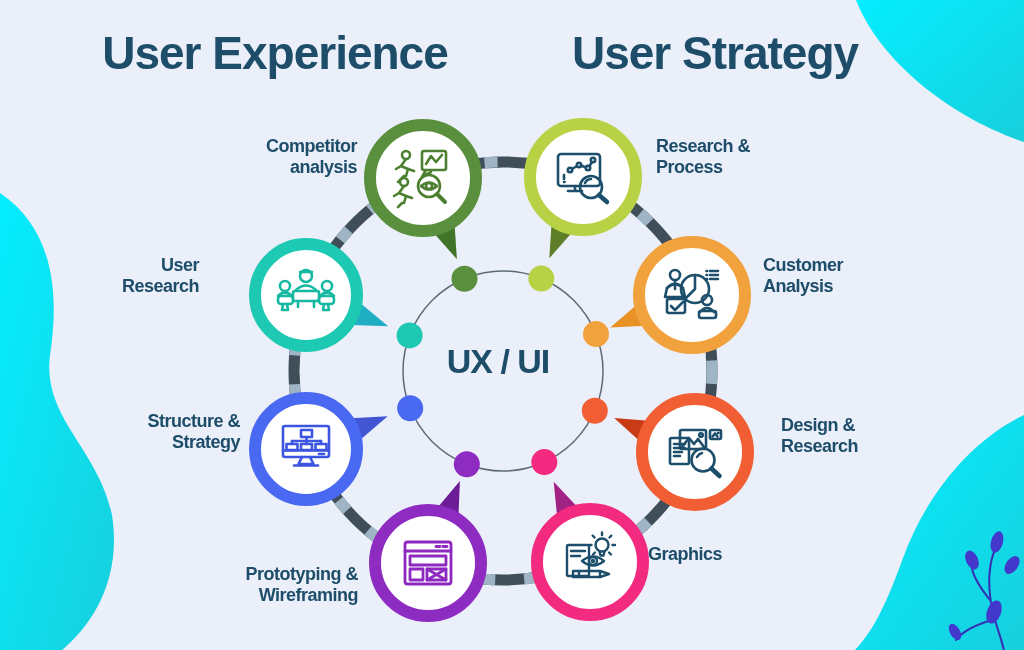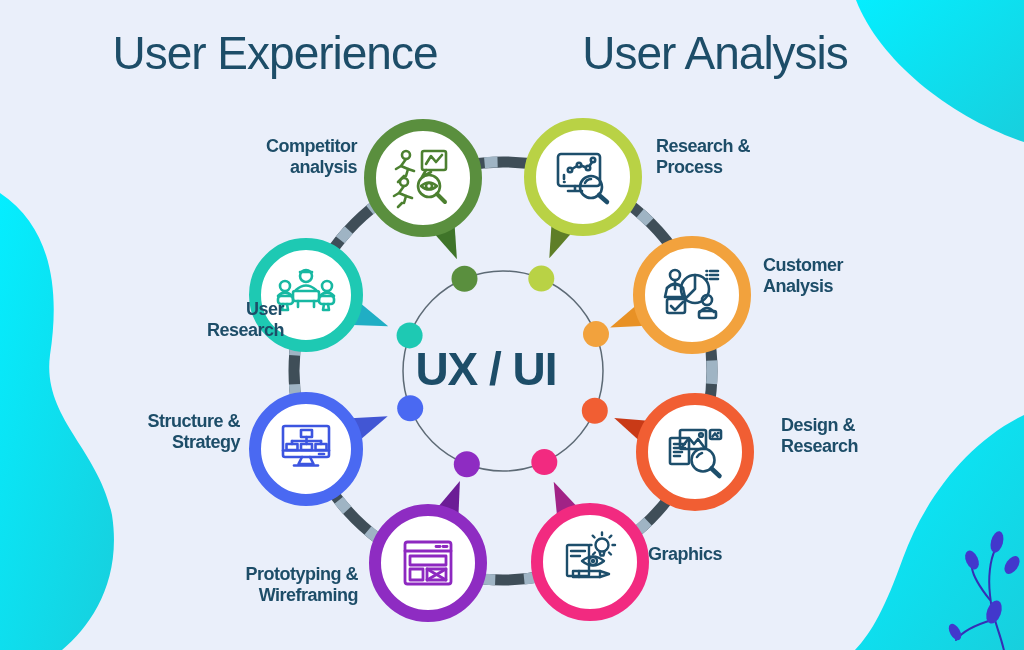--- a/index.html
+++ b/index.html
@@ -2,28 +2,28 @@
 <html><head>
 <meta charset="utf-8">
 <style>
   html,body{margin:0;padding:0;}
   .canvas{
     position:relative;width:1024px;height:650px;overflow:hidden;
     background:#eaeffa;
     font-family:"Liberation Sans", sans-serif;
   }
   .title{
-    position:absolute;margin:0;font-size:46px;font-weight:400;
+    position:absolute;margin:0;font-size:46px;font-weight:700;
     color:#1d4d68;text-align:center;letter-spacing:-1px;
   }
   .title.left{left:75px;top:26px;width:400px;}
   .title.right{left:535px;top:26px;width:360px;}
   .center-label{
-    position:absolute;left:376px;top:342px;width:220px;text-align:center;
-    font-size:46px;font-weight:700;color:#1d4d68;letter-spacing:-1px;
+    position:absolute;left:388px;top:342px;width:220px;text-align:center;
+    font-size:34px;font-weight:700;color:#1d4d68;letter-spacing:-1px;
   }
   .node-label{
     position:absolute;font-size:18px;font-weight:700;color:#1d4d68;
     line-height:1.18;letter-spacing:-0.5px;
   }
   .node-label.align-right{text-align:right;}
   .node-label.align-left{text-align:left;}
   .node-icon{position:absolute;width:64px;height:64px;}
   .node-icon svg{width:64px;height:64px;display:block;}
   svg.bg{position:absolute;left:0;top:0;}
@@ -87,21 +87,21 @@
     <circle cx="541.3" cy="278.6" r="13" style="fill: rgb(185, 210, 69);"></circle>
     <circle cx="409.6" cy="335.4" r="13" style="fill: rgb(30, 201, 179);"></circle>
     <circle cx="596.0" cy="334.1" r="13" style="fill: rgb(242, 162, 61);"></circle>
     <circle cx="410.2" cy="408.2" r="13" style="fill: rgb(74, 105, 242);"></circle>
     <circle cx="594.8" cy="410.7" r="13" style="fill: rgb(241, 94, 51);"></circle>
     <circle cx="466.8" cy="464.2" r="13" style="fill: rgb(142, 44, 194);"></circle>
     <circle cx="544.3" cy="462.1" r="13" style="fill: rgb(242, 42, 128);"></circle>
   </svg>
 
   <h1 class="title left">User Experience</h1>
-  <h1 class="title right">User Analysis</h1>
+  <h1 class="title right">User Strategy</h1>
   <div class="center-label">UX / UI</div>
 
   <div class="node-icon" style="left: 391px; top: 146px; color: rgb(76, 128, 48);">
     <svg viewBox="0 0 64 64" fill="none" stroke="currentColor" stroke-width="2.6" stroke-linecap="round" stroke-linejoin="round">
       <rect x="31" y="5" width="24" height="19" rx="2"></rect>
       <polyline points="35,18 40,10 45,16 51,9"></polyline>
       <path d="M35,24 l-4,7 l9,-5"></path>
       <circle cx="15" cy="9" r="4"></circle>
       <path d="M15,13 l-5,7 l7,3 l-2,7"></path>
       <path d="M10,20 l-5,3 M13,30 l-6,6 M17,23 l6,2"></path>
@@ -228,21 +228,21 @@
   </div>
 
   <div class="node-label align-right" style="right:667px;top:136px;">
     <div>Competitor</div>
     <div>analysis</div>
   </div>
   <div class="node-label align-left" style="left:656px;top:136px;">
     <div>Research &amp;</div>
     <div>Process</div>
   </div>
-  <div class="node-label align-right" style="right:740px;top:255px;margin-top:44px;">
+  <div class="node-label align-right" style="right:825px;top:255px;">
     <div>User</div>
     <div>Research</div>
   </div>
   <div class="node-label align-left" style="left:763px;top:255px;">
     <div>Customer</div>
     <div>Analysis</div>
   </div>
   <div class="node-label align-right" style="right:784px;top:411px;text-align:right;">
     <div>Structure &amp;</div>
     <div>Strategy</div>

